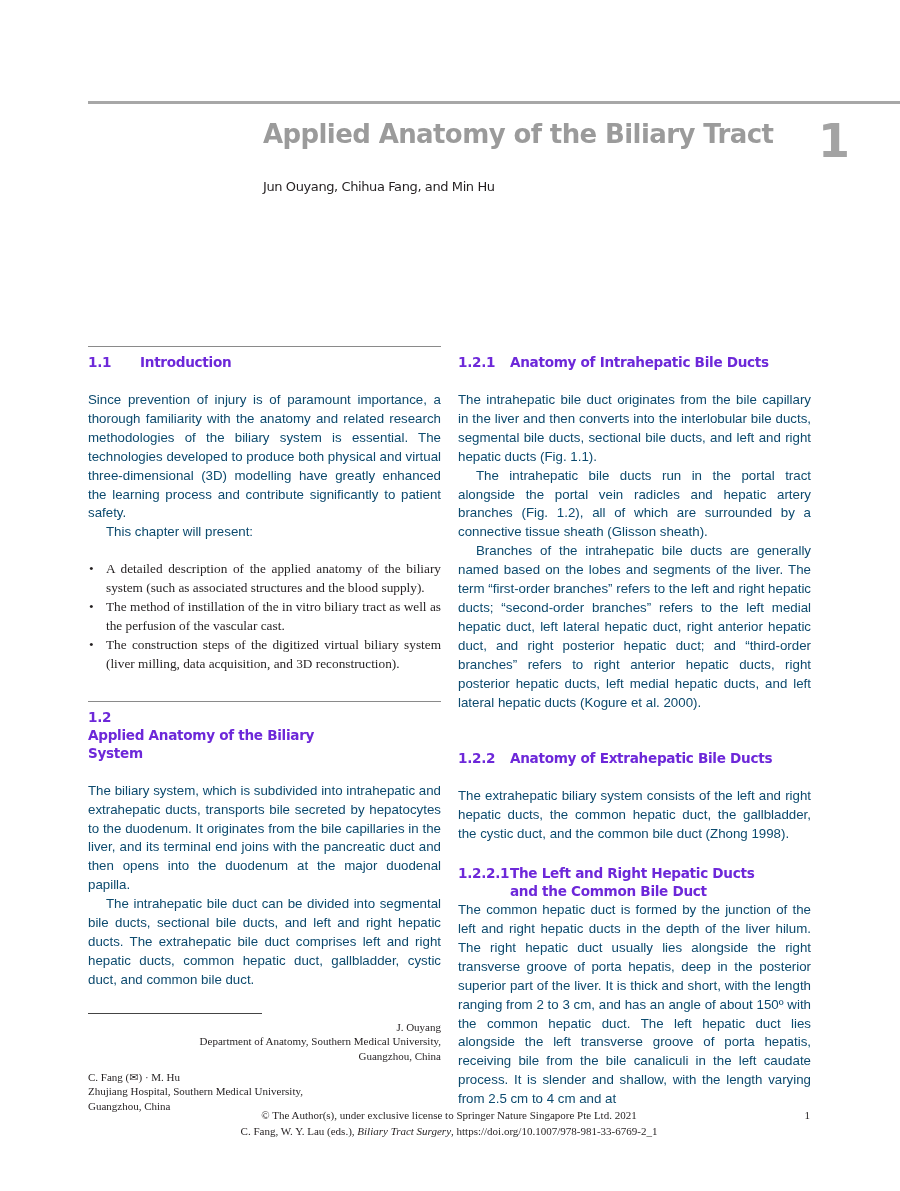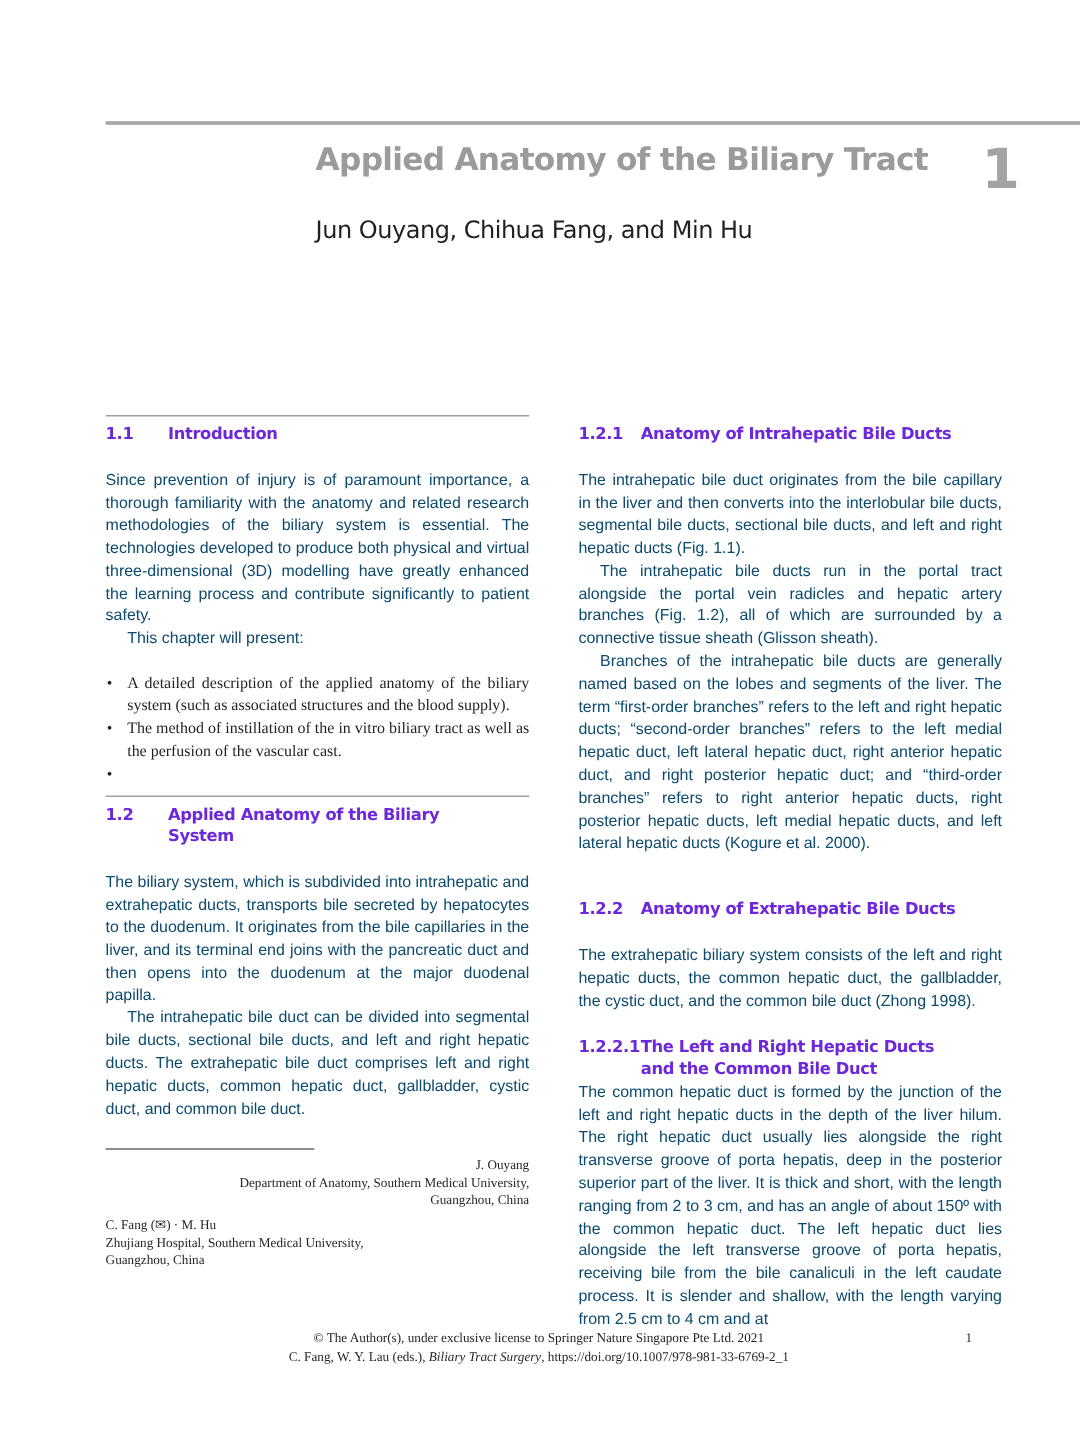--- a/index.html
+++ b/index.html
@@ -1,25 +1,25 @@
 <!DOCTYPE html>
 <html><head>
   <meta charset="utf-8">
   <style>
     html, body { margin: 0; padding: 0; background: #ffffff; }
     body { width: 900px; height: 1191px; position: relative; overflow: hidden; color: #231f20; }
 
     .top-rule { position: absolute; left: 88px; right: 0; top: 101px; height: 3px; background: #a7a7a7; }
     .chapter-title { position: absolute; left: 263px; top: 119px; font-family: "DejaVu Sans", sans-serif; font-weight: bold; font-size: 26px; color: #9b9b9b; letter-spacing: -0.6px; }
     .chapter-number { position: absolute; left: 818px; top: 118px; font-family: "DejaVu Sans", sans-serif; font-weight: bold; font-size: 46px; color: #a3a3a3; line-height: 1; }
-    .authors { position: absolute; left: 263px; top: 179px; font-family: "DejaVu Sans", sans-serif; font-size: 20px; color: #231f20; letter-spacing: -0.4px; }
+    .authors { position: absolute; left: 263px; top: 179px; font-family: "DejaVu Sans", sans-serif; font-size: 13px; color: #231f20; letter-spacing: -0.4px; }
 
     .col { position: absolute; width: 353px; }
     .col-left { left: 88px; top: 346px; }
-    .col-right { left: 458px; top: 346px; margin-left: 24px; }
+    .col-right { left: 458px; top: 346px; }
 
     .sec-rule { height: 1px; background: #8a8a8a; margin: 0; }
     .sec-head { font-family: "DejaVu Sans", sans-serif; font-weight: bold; font-size: 13.6px; line-height: 18px; display: flex; letter-spacing: -0.3px; color: #6d28d9; }
     .sec-head .num { width: 52px; flex: none; }
     .sec-head .ttl { flex: 1; }
 
     .p { font-family: Liberation Sans, sans-serif; font-size: 13.3px; line-height: 18.9px; text-align: justify; margin: 0; color: #0c4a6e; }
     .indent { text-indent: 18px; }
 
     ul.bullets { list-style: none; margin: 0; padding: 0; }
@@ -45,25 +45,25 @@
   <div class="sec-rule"></div>
   <div class="sec-head" style="margin-top:6px;">
     <span class="num">1.1</span>
     <span class="ttl">Introduction</span>
   </div>
   <p class="p" style="margin-top:20px;">Since prevention of injury is of paramount importance, a thorough familiarity with the anatomy and related research methodologies of the biliary system is essential. The technologies developed to produce both physical and virtual three-dimensional (3D) modelling have greatly enhanced the learning process and contribute significantly to patient safety.</p>
   <p class="p indent">This chapter will present:</p>
   <ul class="bullets" style="margin-top:18px;">
     <li><span class="dot">•</span><span>A detailed description of the applied anatomy of the biliary system (such as associated structures and the blood supply).</span></li>
     <li><span class="dot">•</span><span>The method of instillation of the in vitro biliary tract as well as the perfusion of the vascular cast.</span></li>
-    <li><span class="dot">•</span></li>
+    <li><span class="dot">•</span><span>The construction steps of the digitized virtual biliary system (liver milling, data acquisition, and 3D reconstruction).</span></li>
   </ul>
 
   <div class="sec-rule" style="margin-top:27px;"></div>
-  <div class="sec-head" style="margin-top:6px;">
+  <div class="sec-head" style="margin-top:6px;flex-direction:column;">
     <span class="num">1.2</span>
     <span class="ttl">
       <span>Applied Anatomy of the Biliary</span><br>
       <span>System</span>
     </span>
   </div>
   <p class="p" style="margin-top:20px;">The biliary system, which is subdivided into intrahepatic and extrahepatic ducts, transports bile secreted by hepatocytes to the duodenum. It originates from the bile capillaries in the liver, and its terminal end joins with the pancreatic duct and then opens into the duodenum at the major duodenal papilla.</p>
   <p class="p indent">The intrahepatic bile duct can be divided into segmental bile ducts, sectional bile ducts, and left and right hepatic ducts. The extrahepatic bile duct comprises left and right hepatic ducts, common hepatic duct, gallbladder, cystic duct, and common bile duct.</p>
 
   <div class="fn-rule" style="margin-top:23px;"></div>

